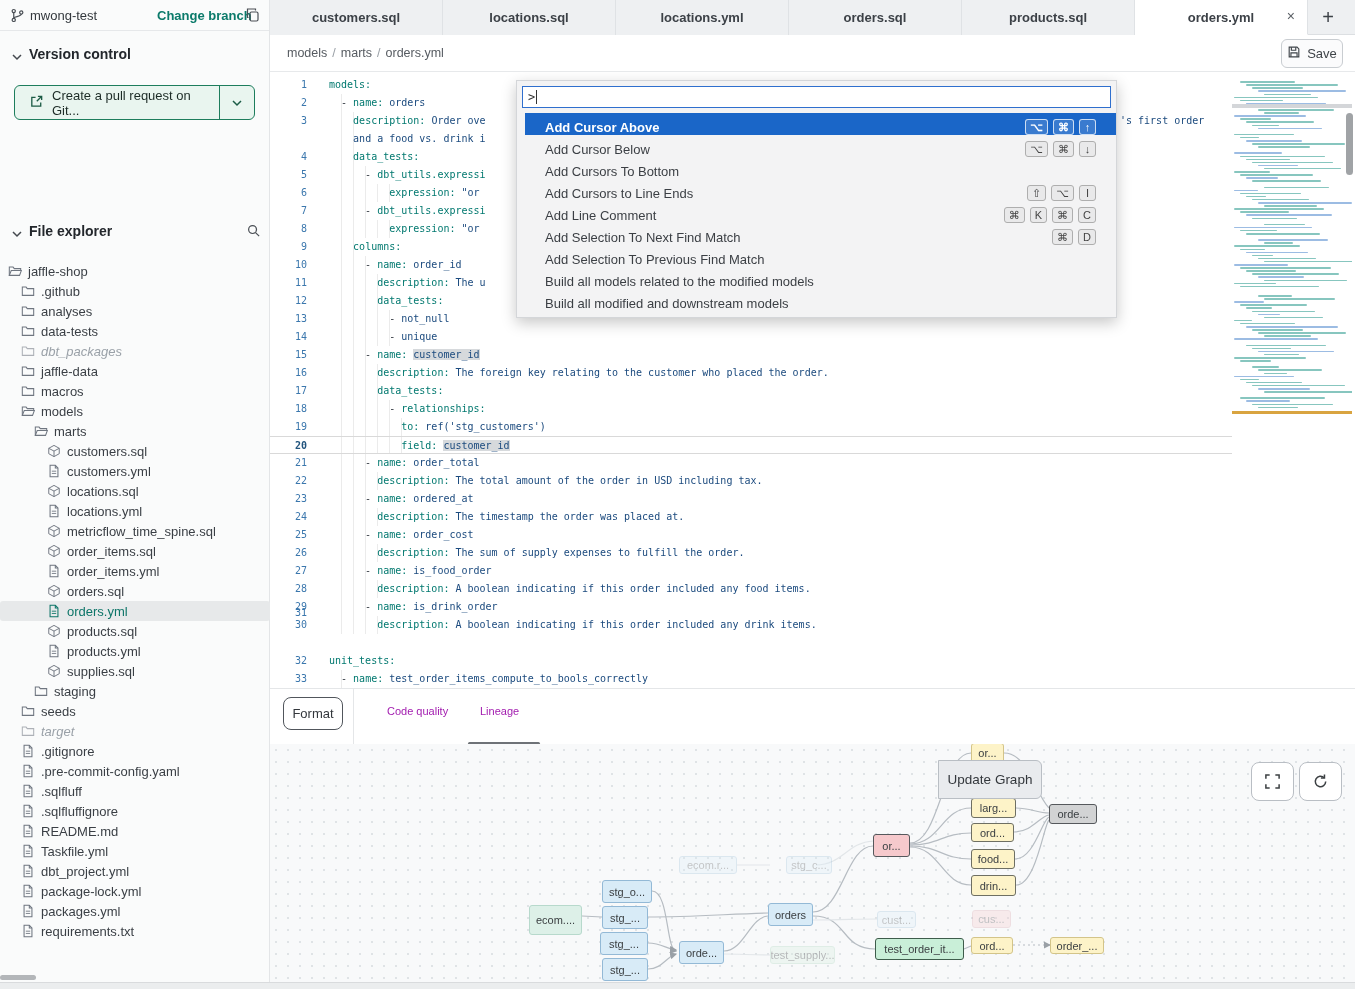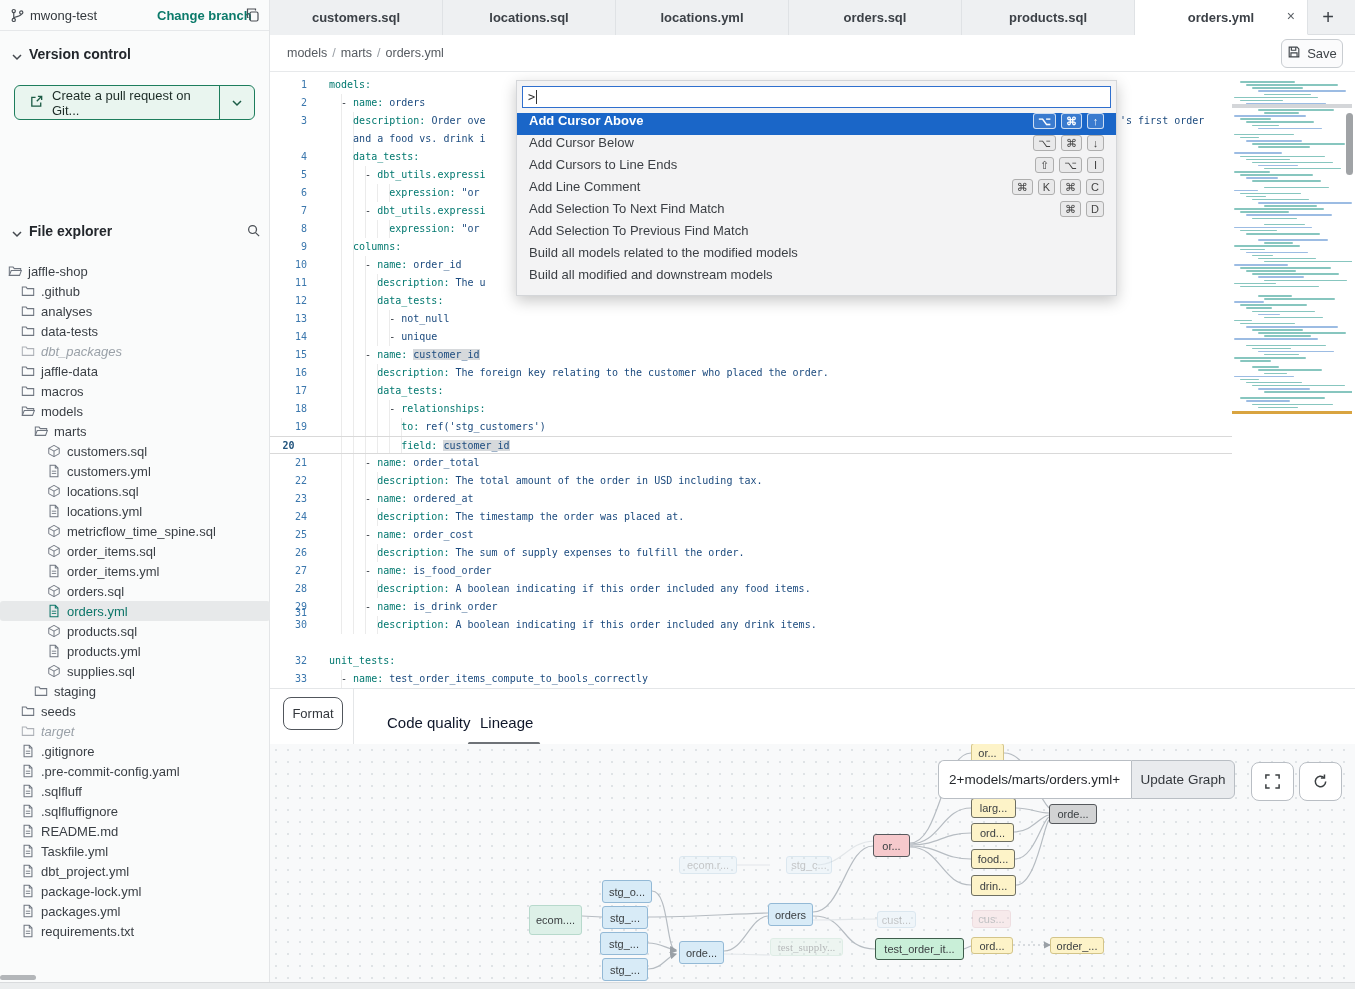--- a/index.html
+++ b/index.html
@@ -41,21 +41,21 @@
   
   #crumbbar { position:absolute; left:0; top:35px; width:1085px; height:37px; background:#fff; border-bottom:1px solid #e7e9eb; }
   #breadcrumb { position:absolute; left:17px; top:11px; font-size:12.5px; color:#565b61; }
   #breadcrumb .sep { margin:0 5px; color:#9aa0a6; }
   #save-btn { position:absolute; right:12px; top:4px; width:62px; height:29px; background:#fbfbfc; border:1px solid #c9cdd1; border-radius:6px; display:flex; align-items:center; justify-content:center; gap:6px; font-size:13px; color:#3f4449; cursor:pointer; }
 
   
   #editor { position:absolute; left:0; top:72px; width:1085px; height:616px; background:#fff; overflow:hidden; }
   .code-row { position:absolute; left:0; width:962px; height:18px; line-height:18px; font-family:"DejaVu Sans Mono", monospace; font-size:10px; white-space:pre; overflow:hidden; }
   .code-row .num { position:absolute; left:0; top:0; width:37px; text-align:right; color:#3b77ad; font-size:10px; }
-  .code-row.current .num { color:#23557e; font-weight:700;text-align:center; }
+  .code-row.current .num { color:#23557e; font-weight:700; }
   .code-row .code { position:absolute; left:59px; top:0; }
   .code-row.current { border-top:1px solid #d9d9d9; border-bottom:1px solid #d9d9d9; }
   .seg-key { color:#00786f; }
   .seg-val { color:#1b4a7e; }
   .seg-str { color:#1b4a7e; }
   .seg-dash { color:#333a42; }
   .seg-plain { color:#333a42; }
   .seg-hl { color:#1b4a7e; background:#d6d9dc; }
   .rfrag { position:absolute; top:0; font-family:"DejaVu Sans Mono", monospace; font-size:10px; }
   .guide { position:absolute; top:0; width:1px; height:18px; background:#ebebeb; }
@@ -63,31 +63,31 @@
   #minimap { position:absolute; left:962px; top:4px; width:120px; height:375px; overflow:hidden; }
   .mm-bar { position:absolute; height:1.6px; border-radius:1px; }
   .mm-band { position:absolute; left:0; width:120px; }
   #mm-scroll { position:absolute; left:1076px; top:41px; width:7px; height:62px; background:#8f9397; border-radius:4px; opacity:.85; }
 
   
   #palette { position:absolute; left:246px; top:8px; width:601px; background:#f3f3f4; border:1px solid #d4d6d9; box-shadow:0 5px 14px rgba(0,0,0,.22); z-index:40; padding-bottom:6px; }
   #palette-input { margin:5px; height:22px; border:1.2px solid #2f6fce; background:#fff; display:flex; align-items:center; padding-left:5px; }
   #palette-input .q { font-family:"DejaVu Sans Mono", monospace; font-size:12px; color:#333; }
   #palette-input .caret { width:1px; height:14px; background:#333; margin-left:1px; }
-  .cmd-row { height:22px; display:flex; align-items:flex-start; padding:0 12px; font-size:13px; color:#3b3f44; cursor:pointer; }
+  .cmd-row { height:22px; display:flex; align-items:flex-end; padding:0 20px; font-size:13px; color:#3b3f44; cursor:pointer;margin-left:8px; }
   .cmd-row.selected { background:#1a66c8; color:#fff; font-weight:600; }
   .cmd-row .spacer { flex:1; }
   .kbd { display:inline-flex; align-items:center; justify-content:center; min-width:17px; height:16px; padding:0 4px; margin-left:5px; border-radius:3px; background:#e9e9ea; border:1px solid #aeaeae; color:#444; font-size:11px; font-family:"Liberation Sans", sans-serif; }
   .cmd-row.selected .kbd { background:rgba(255,255,255,.14); border-color:rgba(255,255,255,.75); color:#fff; }
 
   
   #bottombar { position:absolute; left:0; top:688px; width:1085px; height:56px; background:#fff; border-top:1px solid #e4e6e8; }
   #format-btn { position:absolute; left:13px; top:8px; width:60px; height:33px; border:1px solid #51565c; border-radius:8px; background:#fff; font-size:13px; color:#33373c; display:flex; align-items:center; justify-content:center; cursor:pointer; }
   .bb-divider { position:absolute; left:83px; top:0; width:1px; height:56px; background:#e4e6e8; }
-  .bb-tab { position:absolute; top:16px; font-size:15px; color:#0f172a; cursor:pointer;margin-top:9px; }
+  .bb-tab { position:absolute; top:16px; font-size:11px; color:#a21caf; cursor:pointer; }
   #bb-underline { position:absolute; left:198px; top:53px; width:72px; height:3px; background:#6e7277; border-radius:2px; }
 
   
   #lineage { position:absolute; left:0; top:744px; width:1085px; height:238px; overflow:hidden;
     background-color:#f8f9fa; background-image:radial-gradient(#dfe3e6 1px, transparent 1px); background-size:12px 12px; }
   #edges { position:absolute; left:0; top:0; }
   .lnode { position:absolute; display:flex; align-items:center; justify-content:center; font-size:11px; color:#3c4043; border-radius:3px; white-space:nowrap; overflow:hidden; cursor:pointer; }
   .k-mint { background:#ddf0e8; border:1px solid #b7d9cc; }
   .k-blue { background:#d8ebf7; border:1px solid #93b9d6; }
   .k-blue-faded { background:#d8ebf7; border:1px solid #93b9d6; opacity:.28; }
@@ -682,20 +682,24 @@
               <span class="kbd">↑</span>
             </div>
             <div class="cmd-row">
               <span>Add Cursor Below</span>
               <span class="spacer"></span>
               <span class="kbd">⌥</span>
               <span class="kbd">⌘</span>
               <span class="kbd">↓</span>
             </div>
             <div class="cmd-row">
+              <span>Add Cursors To Bottom</span>
+              <span class="spacer"></span>
+            </div>
+            <div class="cmd-row">
               <span>Add Cursors to Line Ends</span>
               <span class="spacer"></span>
               <span class="kbd">⇧</span>
               <span class="kbd">⌥</span>
               <span class="kbd">I</span>
             </div>
             <div class="cmd-row">
               <span>Add Line Comment</span>
               <span class="spacer"></span>
               <span class="kbd">⌘</span>
@@ -786,24 +790,23 @@
           <div class="lnode k-yellow-strong" style="left: 701px; top: 54px; width: 45px; height: 20px;">larg...</div>
           <div class="lnode k-yellow-strong" style="left: 701px; top: 79px; width: 43px; height: 19px;">ord...</div>
           <div class="lnode k-yellow-strong" style="left: 701px; top: 105px; width: 44px; height: 20px;">food...</div>
           <div class="lnode k-yellow-strong" style="left: 701px; top: 131px; width: 45px; height: 21px;">drin...</div>
           <div class="lnode k-gray-strong" style="left: 779px; top: 60px; width: 48px; height: 20px;">orde...</div>
           <div class="lnode k-blue-faded" style="left: 607px; top: 167px; width: 39px; height: 17px;">cust...</div>
           <div class="lnode k-pink-faded" style="left: 702px; top: 166px; width: 39px; height: 18px;">cus...</div>
           <div class="lnode k-green-strong" style="left: 605px; top: 194px; width: 89px; height: 22px;">test_order_it...</div>
           <div class="lnode k-yellow" style="left: 701px; top: 193px; width: 42px; height: 17px;">ord...</div>
           <div class="lnode k-yellow" style="left: 780px; top: 193px; width: 54px; height: 17px;">order_...</div>
-          <div class="lnode k-green-faded" style="left: 500px; top: 194px; width: 73px; height: 18px; font-family: Liberation Serif, serif;">test_supply...</div>
+          <div class="lnode k-green-faded" style="left: 500px; top: 202px; width: 65px; height: 18px;">test_supply...</div>
         </div>
       <div id="selector-group">
-        <div id="selector-input">2+models/marts/orders.yml+</div>
         <div id="update-graph">Update Graph</div>
       </div>
       <div class="round-btn" style="left:981px;">
         <svg width="17" height="17" viewBox="0 0 18 18" fill="none" stroke="#3c4043" stroke-width="1.6">
             <path d="M2 6V2h4M12 2h4v4M16 12v4h-4M6 16H2v-4"></path>
           </svg>
       </div>
       <div class="round-btn" style="left:1029px;">
         <svg width="17" height="17" viewBox="0 0 18 18" fill="none" stroke="#3c4043" stroke-width="1.6">
             <path d="M14.5 9a5.5 5.5 0 1 1-1.6-3.9"></path>

